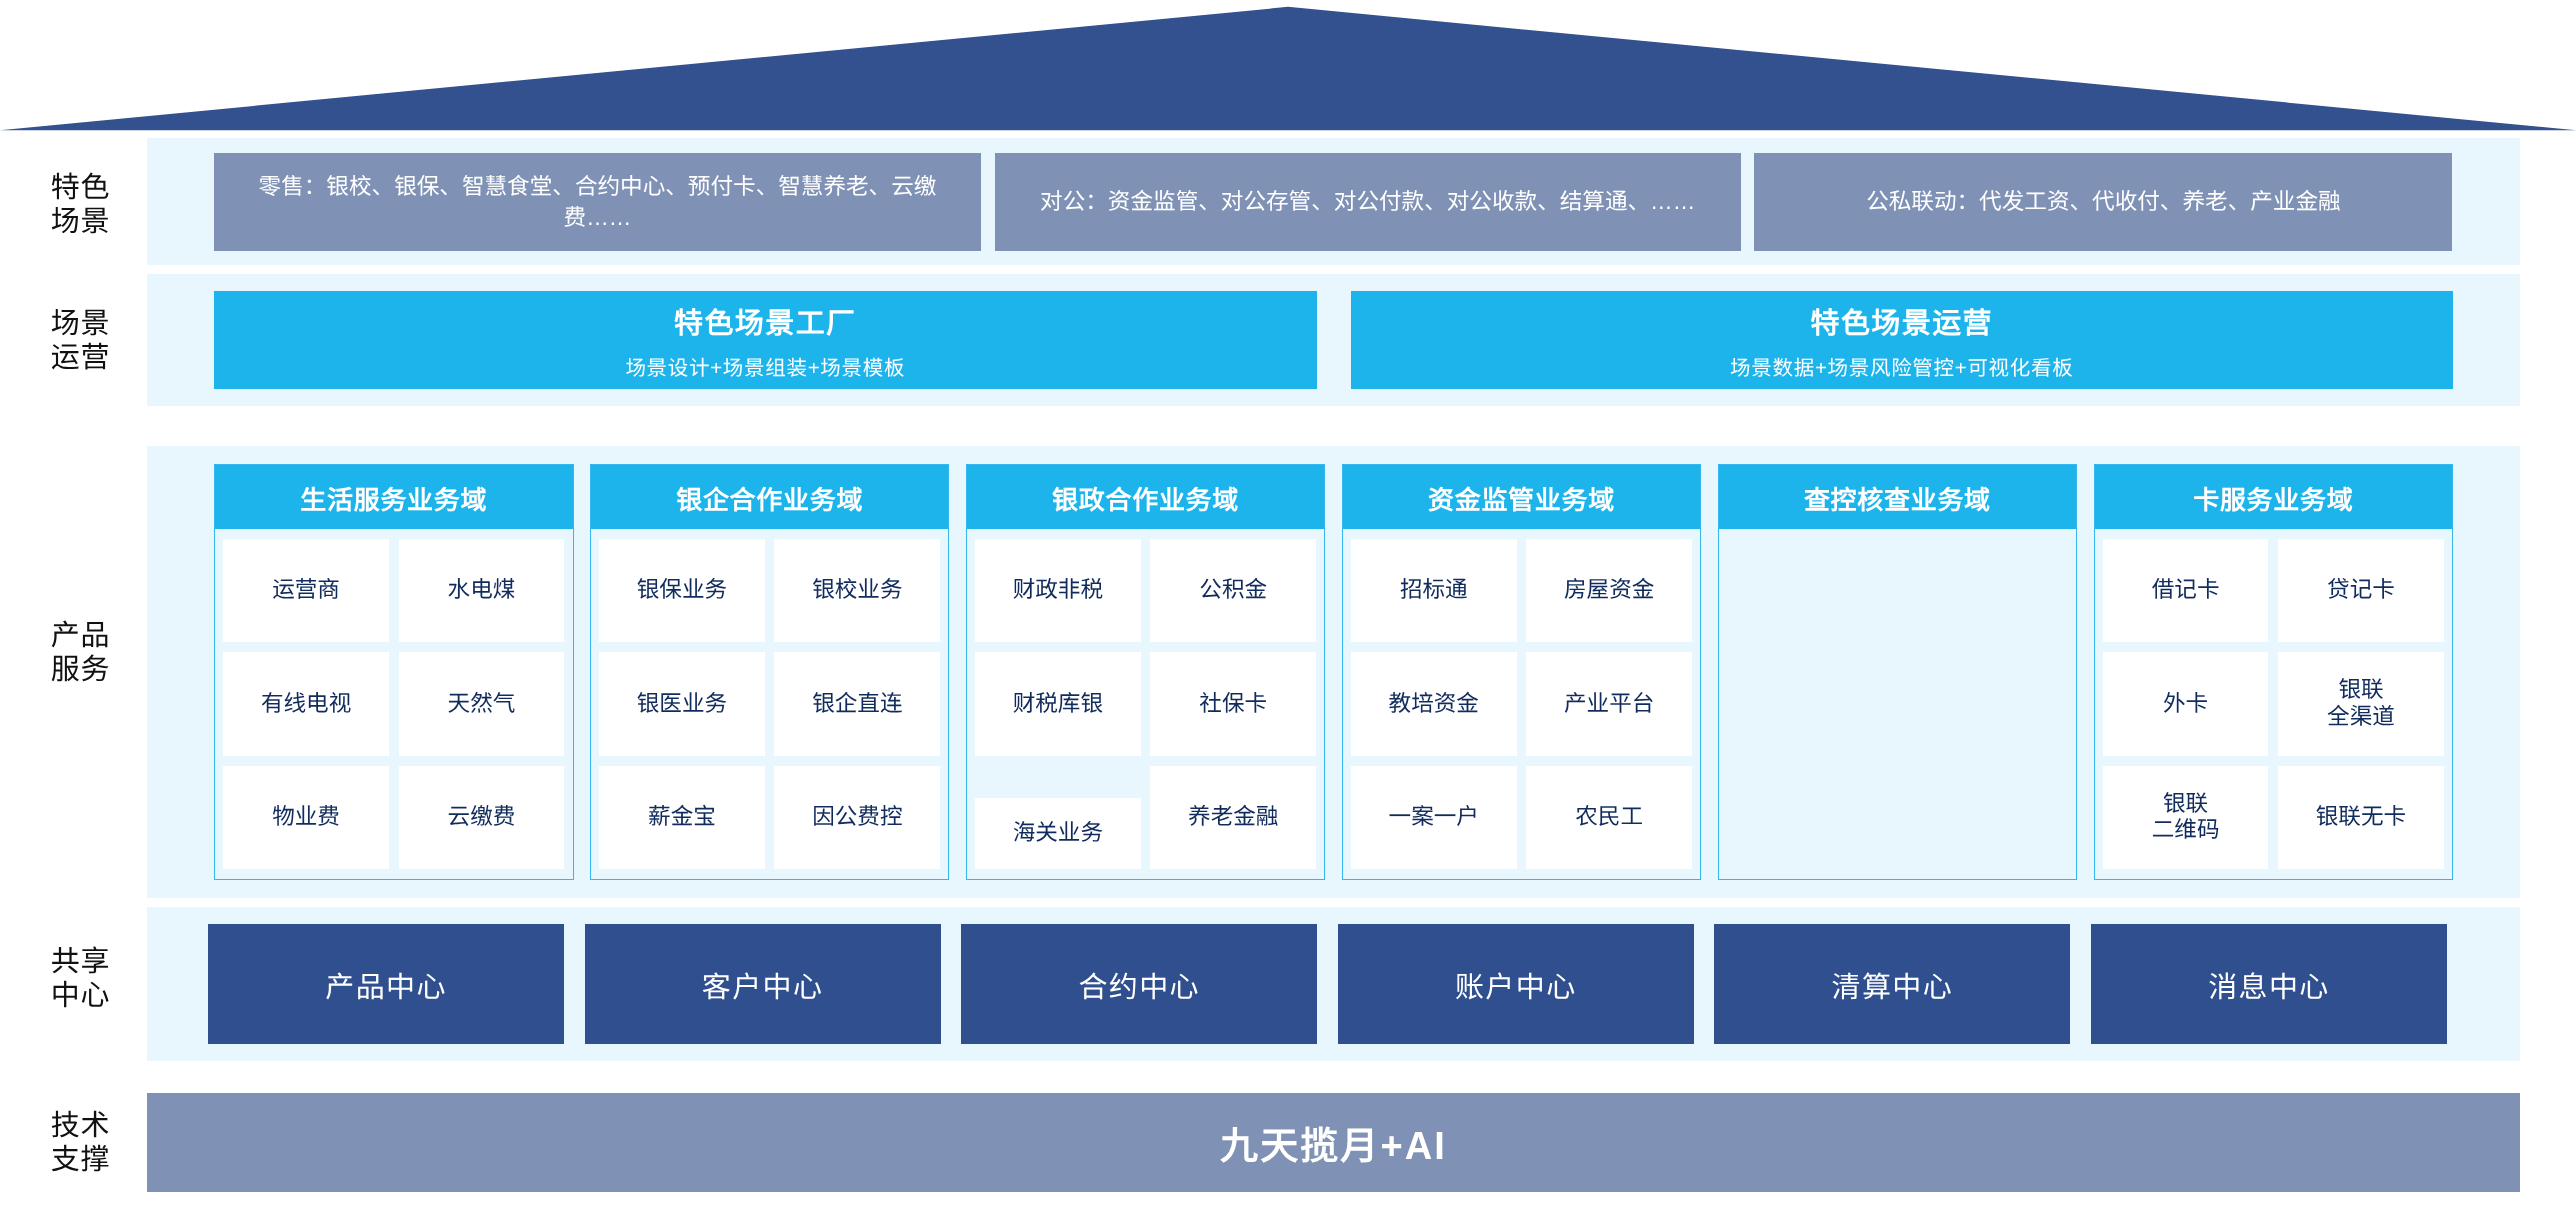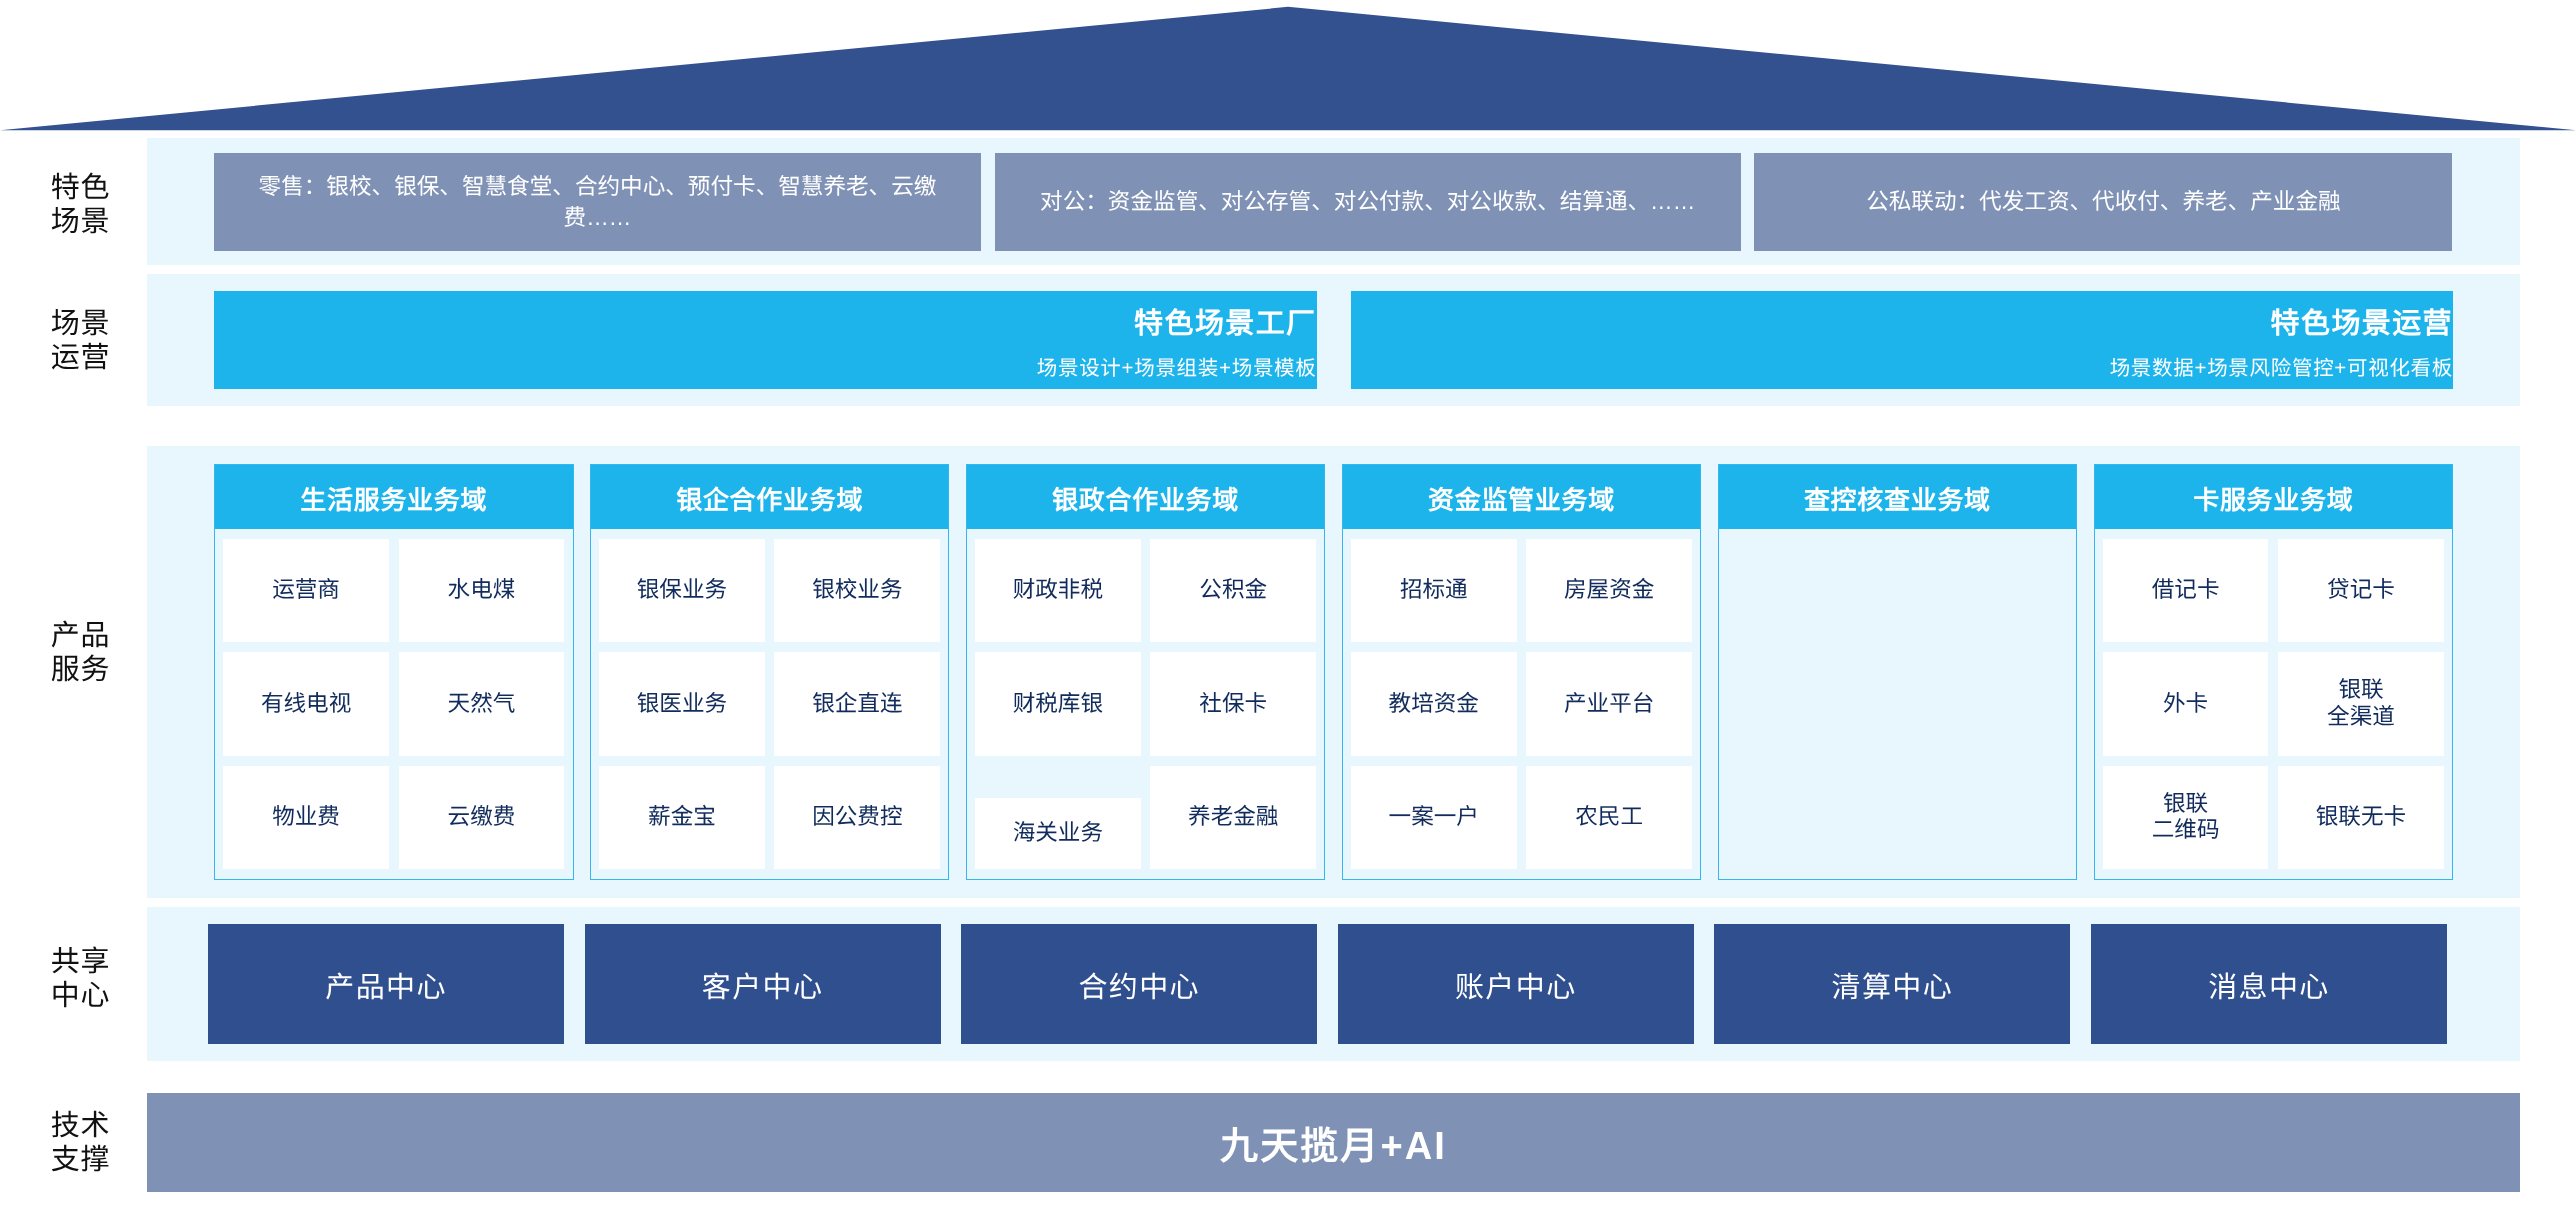--- a/index.html
+++ b/index.html
@@ -56,21 +56,21 @@
   
   #band-ops{left:147px;top:274px;width:2373px;height:132px;}
   .ops-row{
     position:absolute;left:214px;top:291px;
     width:2239px;height:98px;
     display:flex;gap:34px;
   }
   .ops-box{
     flex:1;background:#1db4ec;color:#ffffff;
     display:flex;flex-direction:column;
-    align-items:flex-end;justify-content:center;
+    align-items:center;justify-content:center;
     gap:9.6px;
   }
   .ops-title{font-size:29px;font-weight:bold;letter-spacing:1.4px;}
   .ops-sub{font-size:20.5px;letter-spacing:0.7px;}
 
   
   #band-prod{left:147px;top:446px;width:2373px;height:452px;}
   .prod-row{
     position:absolute;left:214px;top:464px;
     width:2239px;height:416px;

